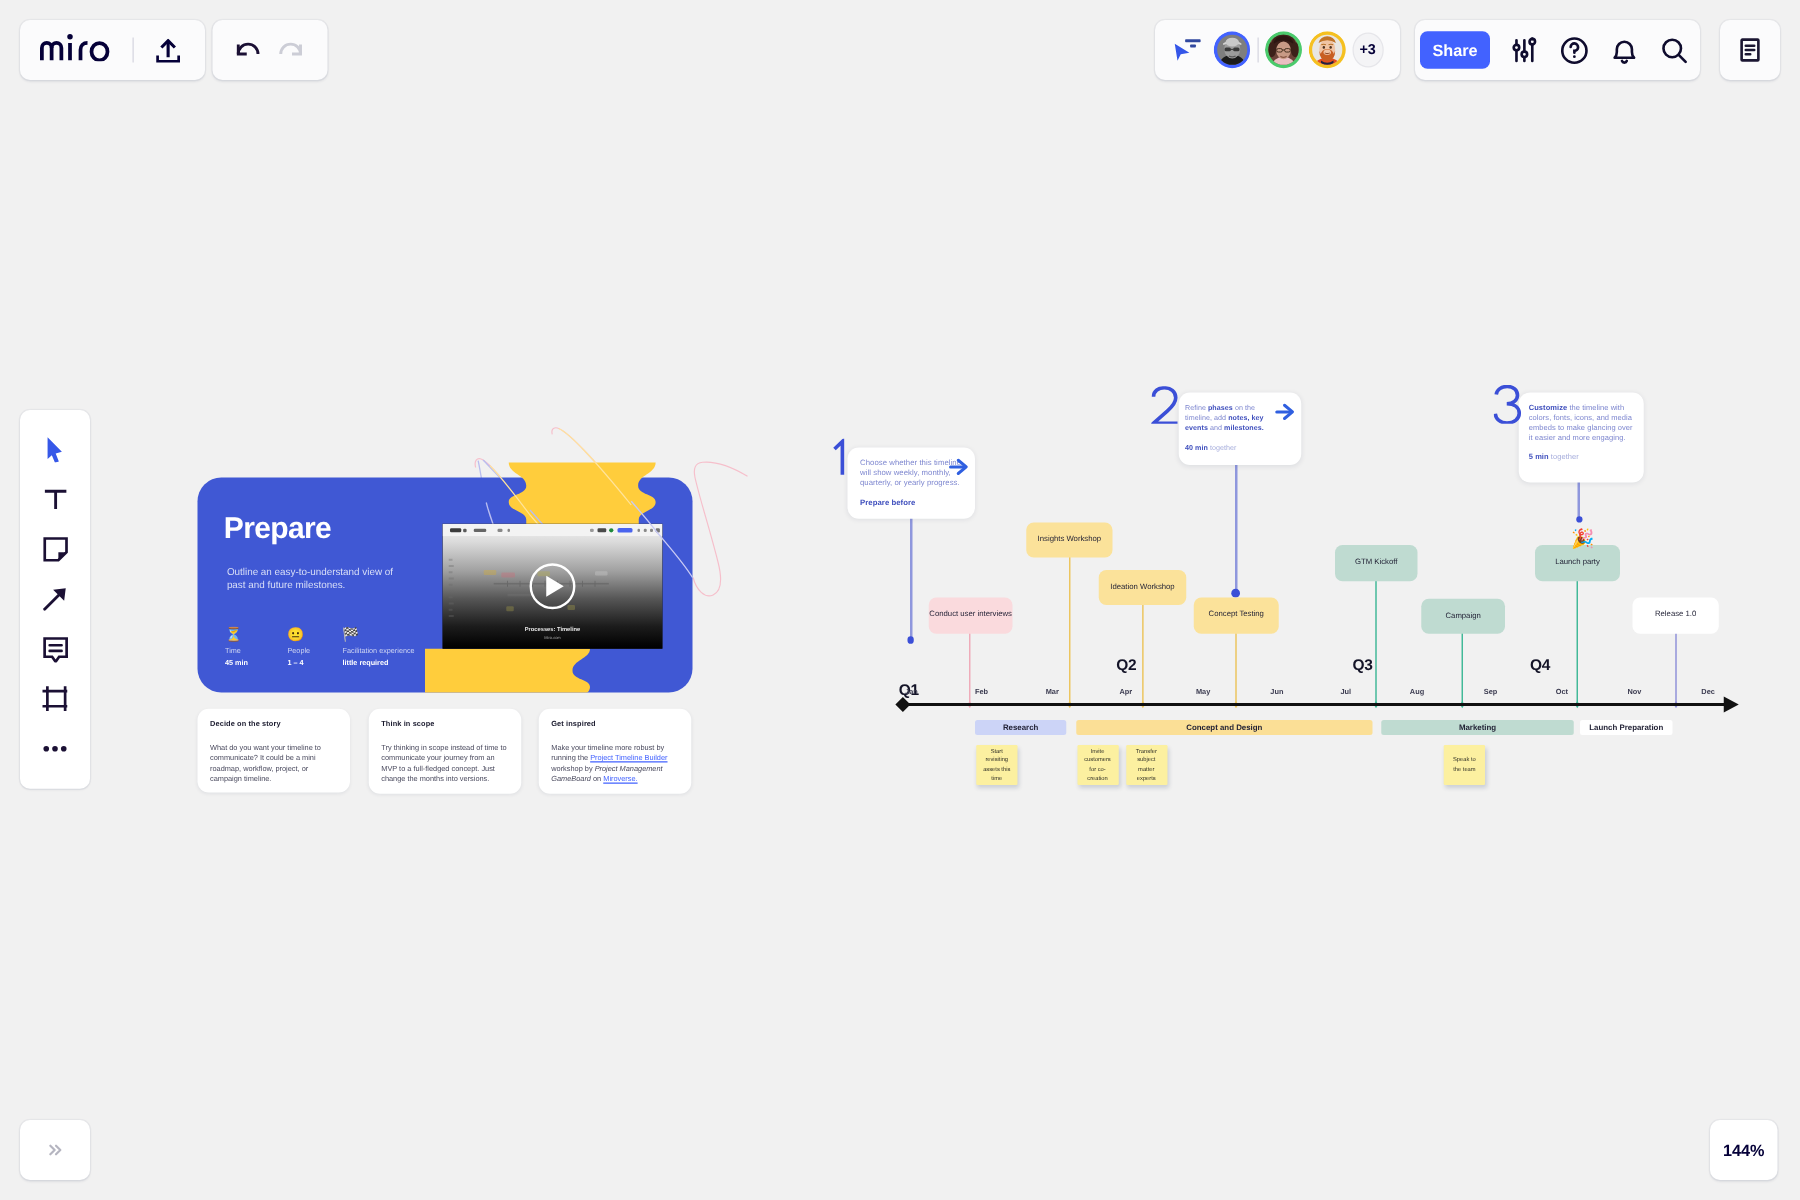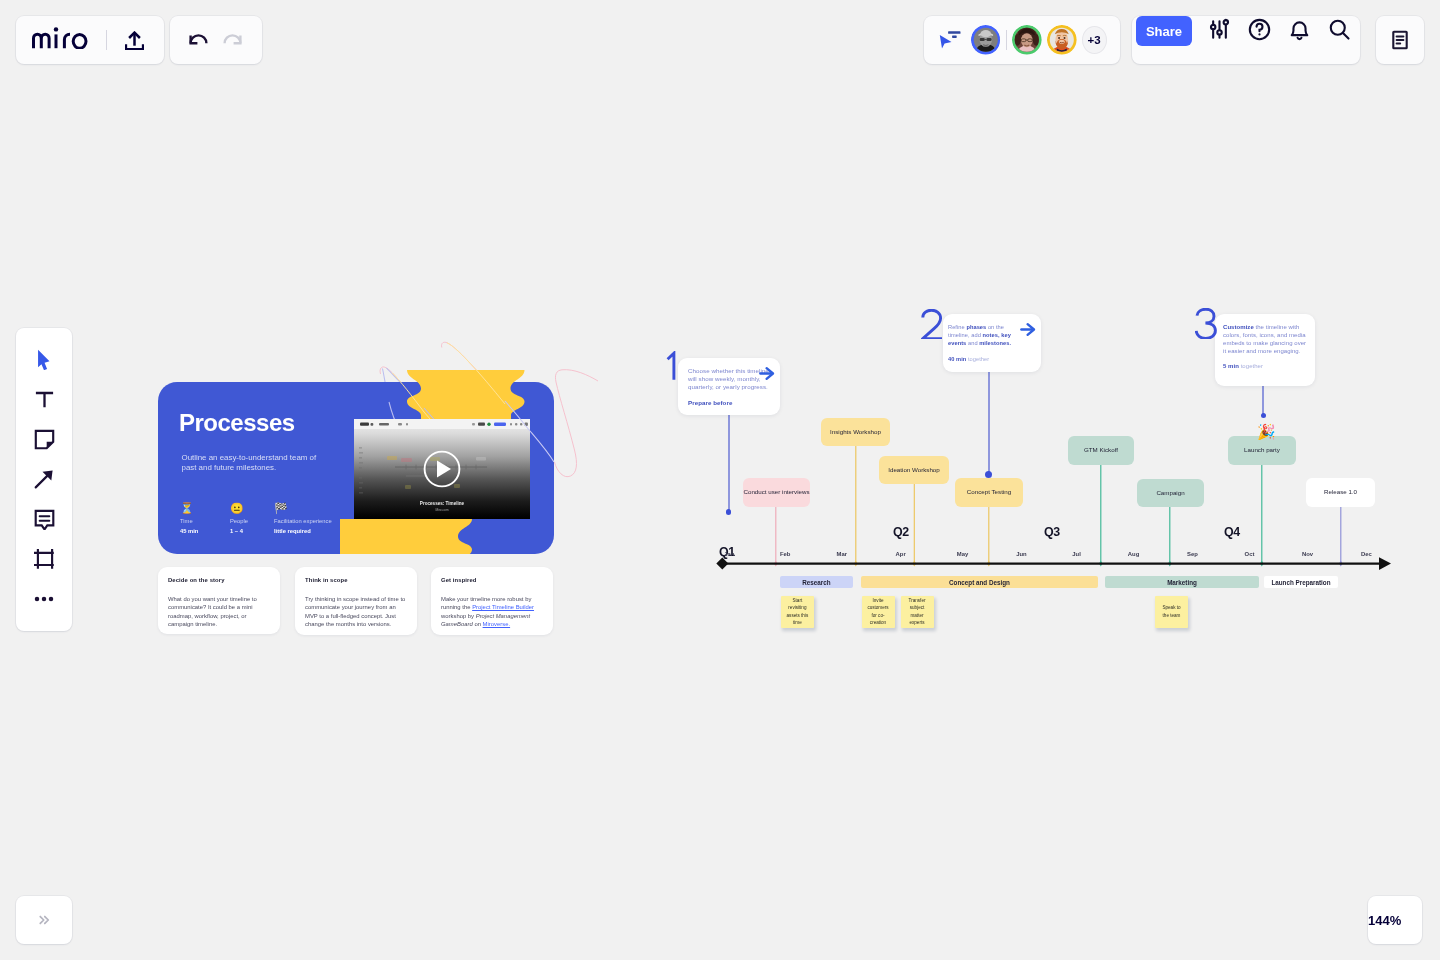--- a/index.html
+++ b/index.html
@@ -20,34 +20,34 @@
 
   #collab-panel{left:924px;top:16px;width:196px;height:48px;display:flex;align-items:center}
   .cursor-share{margin-left:14.5px;width:23px;height:23px;position:relative;top:1px}
   .avatar{width:29.6px;height:29.6px;border-radius:50%;position:relative;flex:none}
   .avatars{display:flex;align-items:center;gap:5.2px;margin-left:9px}
   .more-av{width:25px;height:27.8px;border-radius:50%;background:#f4f4f6;border:1.4px solid #e6e6ea;
            display:flex;align-items:center;justify-content:center;font-size:11.5px;font-weight:700;color:#050038;
            margin-left:-0.2px;flex:none}
   .avdiv{width:1.2px;height:20px;background:#d6d6e0;margin:0 0.3px;flex:none}
 
-  #actions-panel{left:1132px;top:16px;width:228px;height:48px;display:flex;align-items:flex-start}
+  #actions-panel{left:1132px;top:16px;width:228px;height:48px;display:flex;align-items:center}
   .share-btn{margin-left:4px;height:30px;width:56px;background:#4262ff;color:#fff;border-radius:6px;
              font-size:13px;font-weight:700;display:flex;align-items:center;justify-content:center;cursor:pointer}
   #actions-panel .ibtn{margin-left:14px;width:26px;height:26px}
   #notes-panel{left:1376px;top:16px;width:48px;height:48px;display:flex;align-items:center;justify-content:center}
 
   
   #toolbar{left:16px;top:328px;width:56px;height:303px;display:flex;flex-direction:column;
            align-items:center;padding-top:15px;gap:8px;background:#fff}
   #toolbar .ibtn{width:32px;height:32px}
 
   
   #expand-panel{left:16px;top:896px;width:56px;height:48px;display:flex;align-items:center;justify-content:center;background:#fff}
-  #zoom-panel{left:1368px;top:896px;width:54px;height:48px;display:flex;align-items:center;justify-content:flex-start;background:#fff}
+  #zoom-panel{left:1368px;top:896px;width:54px;height:48px;display:flex;align-items:center;justify-content:center;background:#fff}
   .zoom-txt{font-size:13px;font-weight:700;color:#050038}
 
   
   #tmpl{left:158px;top:382px;width:396px;height:172px}
   #tmpl .blue{position:absolute;inset:0;background:#4058d4;border-radius:19px;overflow:hidden}
   .tmpl-title{position:absolute;left:21px;top:29px;font-size:24px;font-weight:700;color:#fff;letter-spacing:-.5px;line-height:1}
   .tmpl-sub{position:absolute;left:23.5px;top:71px;width:142px;font-size:7.9px;line-height:10.2px;color:#d9dff7}
   .tmpl-meta{position:absolute;left:22px;top:121px;display:flex;gap:0}
   .tmpl-meta .mi{font-size:11px;line-height:11px;height:11px}
   .tmpl-meta .ml{font-size:5.8px;color:#ccd3f2;margin-top:5px;white-space:nowrap;line-height:1}
@@ -304,22 +304,22 @@
 
       <path d="M598 381 C588 375 574 368.6 562 369.8 C556 370.4 554.5 375 556 382 C559.5 398 568 424 574.5 450 C578 464 577 473 570.5 476 C564 479 557 472 554.5 462"></path>
     </g>
     <g fill="none" stroke="#b9bdf0" stroke-width="1.05">
       <path d="M382.5 368.5 C384 375 386 389 389 402 C392 414 396 424 400 432"></path>
       <path d="M386.5 368 C396 378 410 392 424 408 C438 424 452 440 466 454"></path>
     </g>
   </svg>
 
   <div class="blue">
-    <div class="tmpl-title">Processes</div>
-    <div class="tmpl-sub">Outline an easy-to-understand team of past and future milestones.</div>
+    <div class="tmpl-title">Prepare</div>
+    <div class="tmpl-sub">Outline an easy-to-understand view of past and future milestones.</div>
     <div class="tmpl-meta">
       <div style="width:50px">
         <div class="mi">⏳</div>
         <div class="ml">Time</div>
         <div class="mv">45 min</div>
       </div>
       <div style="width:44px">
         <div class="mi">😐</div>
         <div class="ml">People</div>
         <div class="mv">1 – 4</div>
@@ -531,21 +531,21 @@
   <div class="ms" style="left:1228px;top:436px;width:68px;height:29px;background:#bfdbd1">
     <span>Launch party</span>
     </div>
   <div class="abs" style="left:1257px;top:424px;font-size:15px;line-height:15px;height:15px">🎉</div>
   <div class="ms" style="left:1306px;top:478px;width:69px;height:29px;background:#fff">
     <span>Release 1.0</span>
     </div>
 
   <div class="q-lbl" style="left:719px;top:545px">Q1</div>
   <div class="q-lbl" style="left:893px;top:525px">Q2</div>
-  <div class="q-lbl" style="left:1044px;top:525px">Q3</div>
+  <div class="q-lbl" style="left:1082px;top:525px">Q3</div>
   <div class="q-lbl" style="left:1224px;top:525px">Q4</div>
 
   <div class="phase" style="left:780px;top:576px;width:73px;background:#ccd4f7">
     <span>Research</span>
     </div>
   <div class="phase" style="left:861px;top:576px;width:237px;background:#fbdf96">
     <span>Concept and Design</span>
     </div>
   <div class="phase" style="left:1105px;top:576px;width:154px;background:#bfdbd1">
     <span>Marketing</span>

